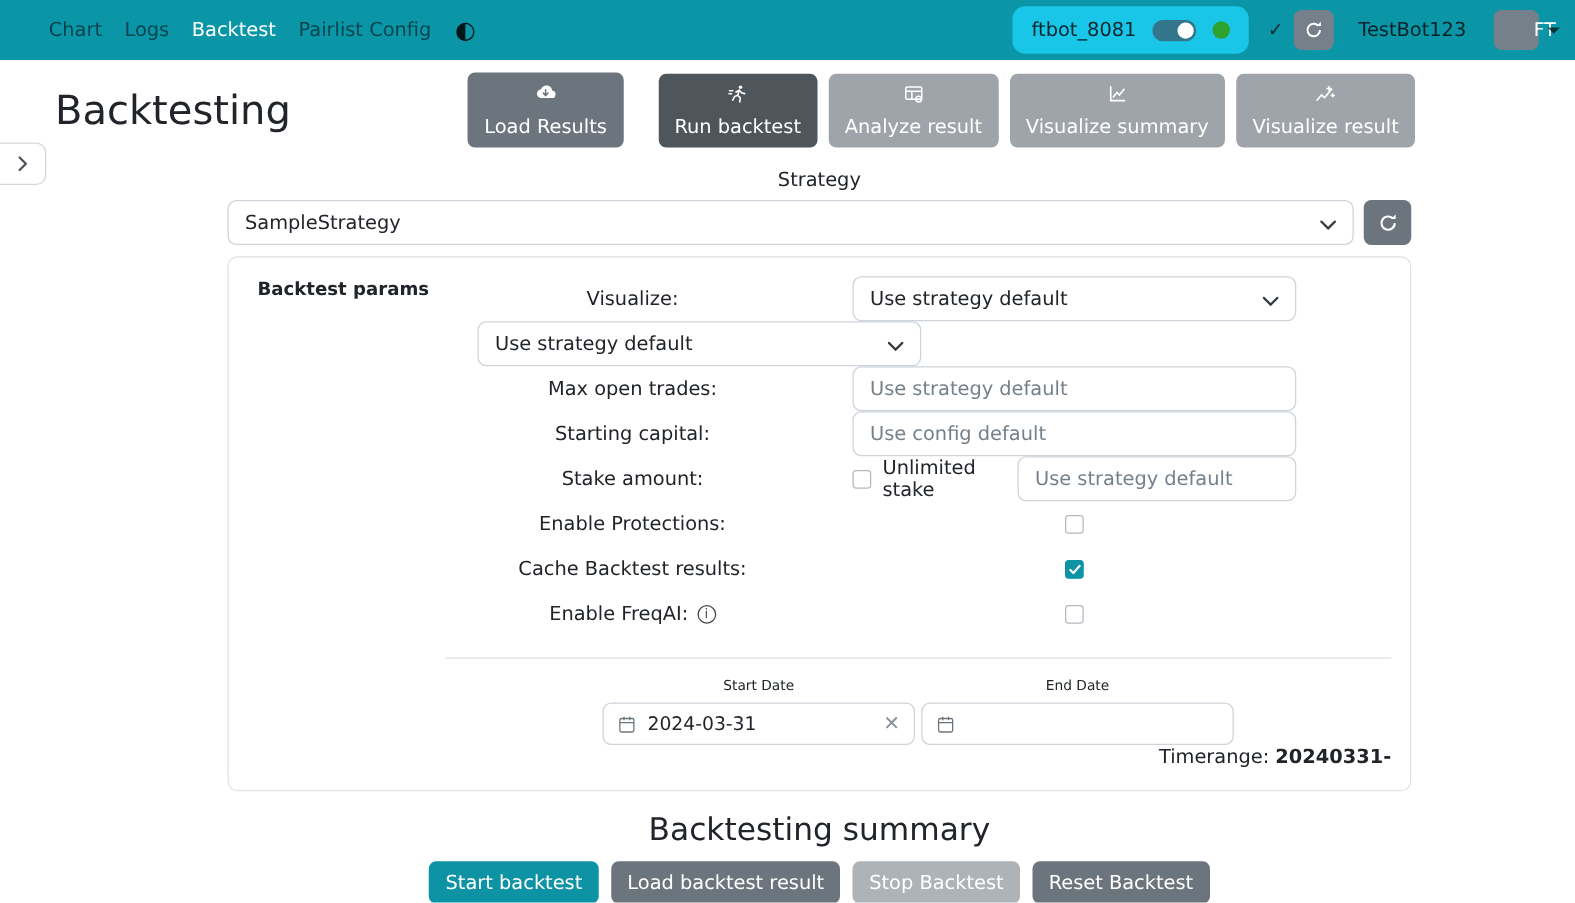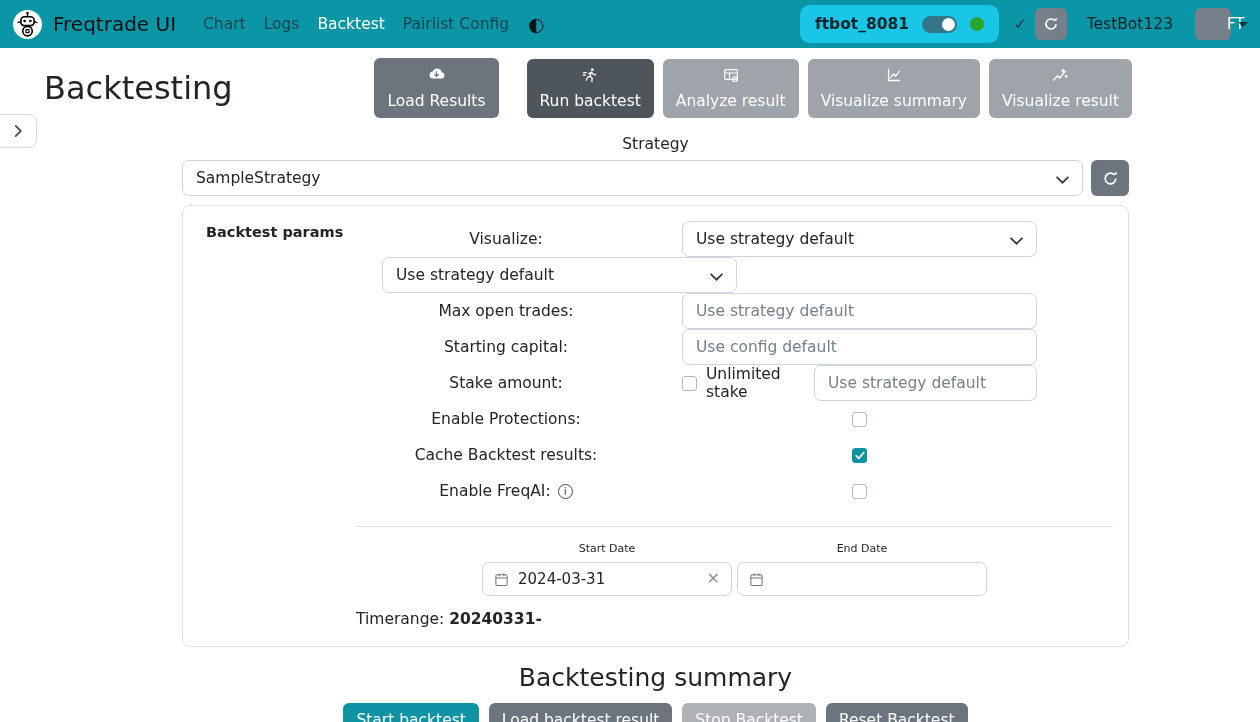--- a/index.html
+++ b/index.html
@@ -12,21 +12,21 @@
   
   .navbar { height: 48px; background: #0b96a8; display: flex; align-items: center; padding: 0 12px; }
   .brand { display: flex; align-items: center; gap: 10px; font-size: 20px; color: rgba(0,0,0,.9); }
   .logo { width: 31px; height: 31px; display: block; }
   .nav-links { display: flex; align-items: center; margin-left: 18px; }
   .nav-link { font-size: 15.5px; color: rgba(0,0,0,.55); padding: 0 9px; cursor: pointer; }
   .nav-link.active { color: #ffffff; }
   .theme-toggle { font-size: 19px; color: rgba(0,0,0,.85); margin-left: 10px; cursor: pointer; line-height: 1; }
   .nav-right { margin-left: auto; display: flex; align-items: center; }
   .bot-chip { background: #1ac6e8; border-radius: 10px; height: 38px; display: flex; align-items: center; gap: 13px; padding: 0 15px; cursor: pointer; }
-  .bot-name { font-size: 15.5px; color: #09262b; font-weight: bold; }
+  .bot-name { font-size: 15.5px; color: #09262b; }
   .switch { width: 35px; height: 17px; border-radius: 9px; background: #33758a; position: relative; }
   .switch .knob { position: absolute; right: 2px; top: 2px; width: 13px; height: 13px; border-radius: 50%; background: #fff; }
   .online-dot { width: 14px; height: 14px; border-radius: 50%; background: #2da32d; }
   .nav-check { margin-left: 15px; font-size: 15px; color: rgba(0,0,0,.72); }
   .icon-btn { margin-left: 8px; width: 32px; height: 32px; border-radius: 6px; background: #75808a; border: none; display: flex; align-items: center; justify-content: center; cursor: pointer; }
   .nav-user { margin-left: 20px; font-size: 15.5px; color: rgba(0,0,0,.78); }
   .ft-btn { margin-left: 22px; height: 32px; width: 36px; border-radius: 6px; background: #75808a; border: none; color: #fff; font-size: 15px; font-family: inherit; cursor: pointer; padding-left: 32px; }
   .caret-down { margin-left: 7px; width: 0; height: 0; border-left: 5px solid transparent; border-right: 5px solid transparent; border-top: 5px solid rgba(0,0,0,.65); }
 
   
@@ -67,50 +67,35 @@
   .stake-input { width: 223px; margin-left: auto; }
   .info-circle { display: inline-flex; align-items: center; justify-content: center; width: 15px; height: 15px; border: 1.2px solid #41484e; border-radius: 50%; font-size: 10.5px; margin-left: 7px; color: #41484e; }
   .label-with-info { display: inline-flex; align-items: center; justify-content: center; }
 
   .divider { border: none; border-top: 1px solid #dee2e6; margin: 17px 0 0; }
   .dates { display: flex; justify-content: center; gap: 5px; margin-top: 15px; }
   .datecol { width: 250px; }
   .datelabel { text-align: center; font-size: 11px; margin-bottom: 7px; }
   .dateinput { height: 34px; border: 1px solid #ced4da; border-radius: 7px; background: #fff; display: flex; align-items: center; gap: 9px; padding: 0 11px; font-size: 15px; cursor: text; }
   .clear-x { margin-left: auto; color: #8a9299; font-size: 16px; cursor: pointer; line-height: 1; }
-  .timerange { text-align: left; margin-top: 14px; font-size: 15.5px; }
+  .timerange { text-align: right; font-size: 15.5px; }
   .timerange b { font-weight: 700; }
 
   
   .summary-title { text-align: center; font-size: 25px; font-weight: 500; margin-top: 16px; color: #212529; }
   .summary-buttons { display: flex; justify-content: center; gap: 10px; margin-top: 11px; }
   .sbtn { border: none; font-family: inherit; font-size: 15.5px; padding: 8px 13px; border-radius: 6px; color: #fff; cursor: pointer; white-space: nowrap; }
   .sbtn.primary { background: #0e93a5; }
   .sbtn.secondary { background: #6c757d; }
   .sbtn.disabled { background: #6c757d; opacity: .55; cursor: default; }
 </style>
 </head>
 <body>
 
 <nav class="navbar">
-  <div class="brand">
-    <svg class="logo" viewBox="0 0 30 30">
-      <circle cx="15" cy="15" r="14" fill="#ffffff"></circle>
-      <line x1="15" y1="7.5" x2="15" y2="4.8" stroke="#000" stroke-width="1.4"></line>
-      <circle cx="15" cy="3.9" r="1.2" fill="#000"></circle>
-      <rect x="8.6" y="7.5" width="12.8" height="8.6" rx="3.4" fill="none" stroke="#000" stroke-width="1.6"></rect>
-      <circle cx="12.2" cy="11.6" r="1.25" fill="#000"></circle>
-      <circle cx="17.8" cy="11.6" r="1.25" fill="#000"></circle>
-      <circle cx="15" cy="21.4" r="4.6" fill="none" stroke="#000" stroke-width="1.6"></circle>
-      <rect x="13.5" y="19.9" width="3" height="3" rx="0.6" fill="none" stroke="#000" stroke-width="1.2"></rect>
-      <line x1="5.4" y1="13.2" x2="8.6" y2="12.2" stroke="#000" stroke-width="1.2"></line>
-      <line x1="24.6" y1="13.2" x2="21.4" y2="12.2" stroke="#000" stroke-width="1.2"></line>
-    </svg>
-    <span>Freqtrade UI</span>
-  </div>
   <div class="nav-links">
     <span class="nav-link">Chart</span>
     <span class="nav-link">Logs</span>
     <span class="nav-link active">Backtest</span>
     <span class="nav-link">Pairlist Config</span>
     <span class="theme-toggle">◐</span>
   </div>
   <div class="nav-right">
     <div class="bot-chip">
       <span class="bot-name">ftbot_8081</span>

